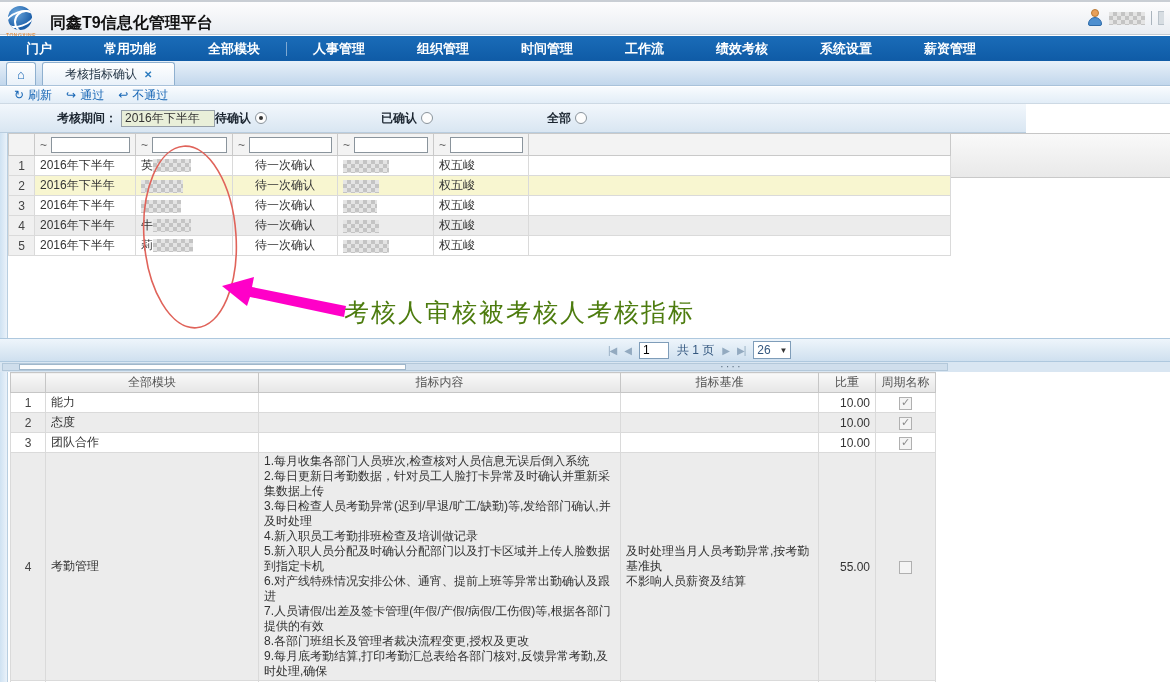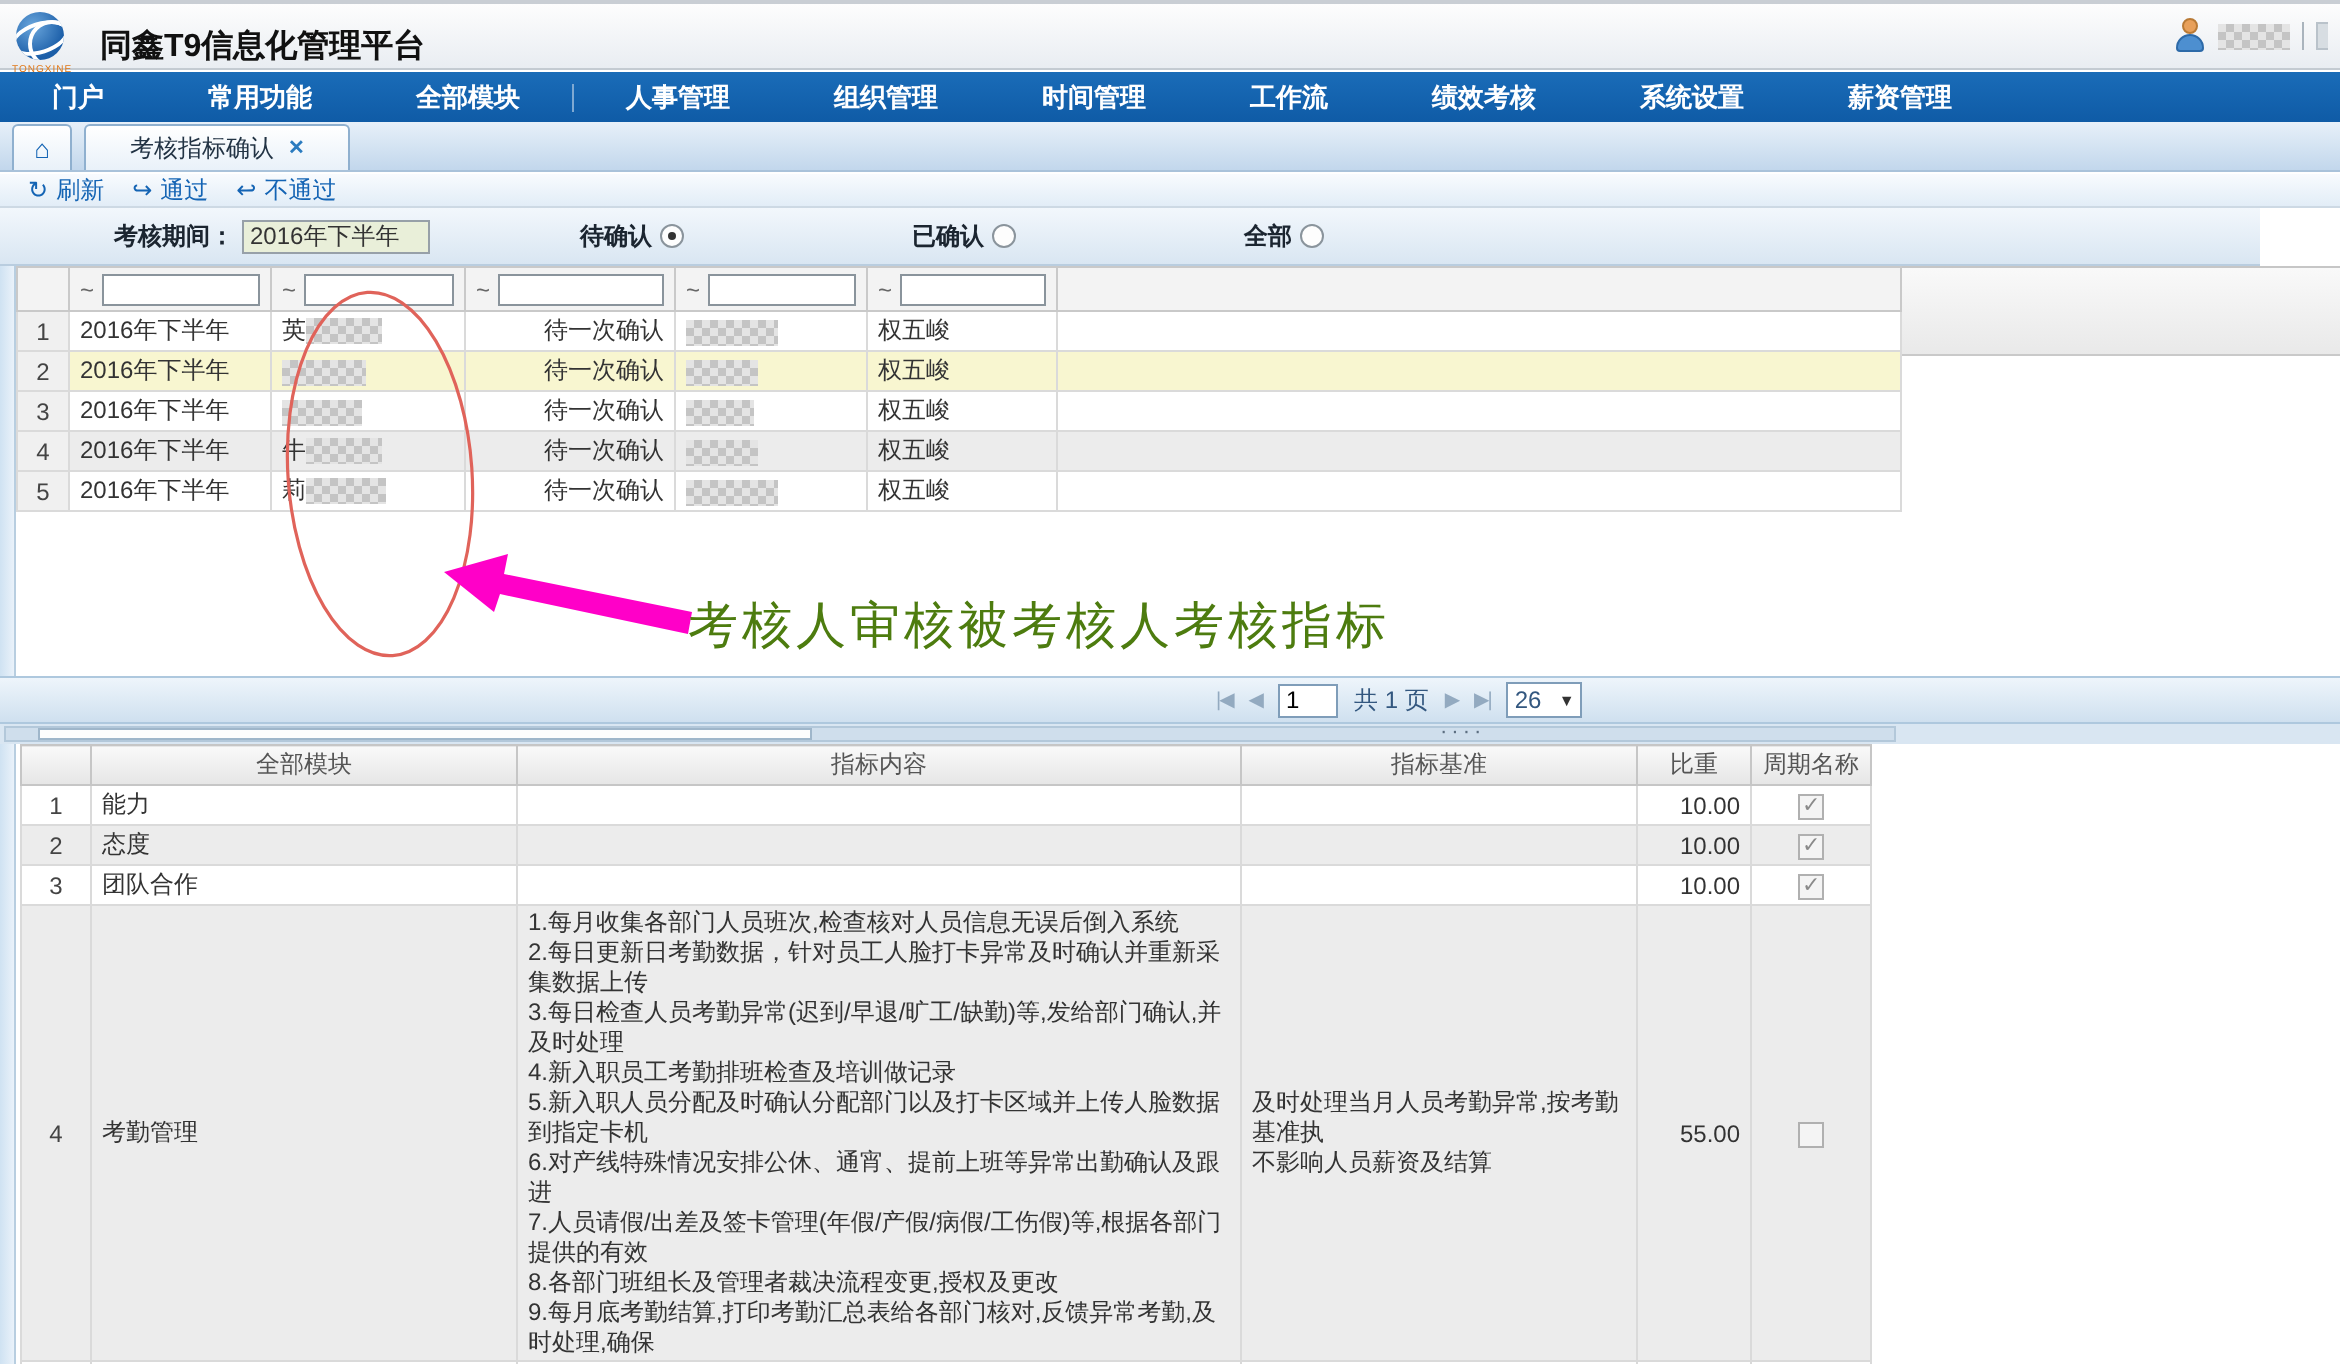--- a/index.html
+++ b/index.html
@@ -45,51 +45,51 @@
   .tab-close { color:#2b7bbf; font-size:10px; font-weight:bold; cursor:pointer; }
 
   
   .toolbar { position:absolute; left:0; top:87px; width:1170px; height:17px;
     background:linear-gradient(#f8fbfe,#e2edf7); border-bottom:1px solid #cdd9e4;
     display:flex; align-items:center; font-size:12px; color:#1464b4; }
   .tool-btn { display:flex; align-items:center; gap:4px; margin-left:14px; cursor:pointer; }
   .tool-icon { font-size:12px; }
 
   
-  .filterbar { position:absolute; left:0; top:104px; width:1130px; height:29px;
+  .filterbar { position:absolute; left:0; top:104px; width:1026px; height:29px;
     background:linear-gradient(#f2f7fc,#d9e6f2); border-bottom:1px solid #b9cddf;
     display:flex; align-items:center; font-size:12px; color:#1b2530; }
   .period-label { font-weight:bold; margin-left:57px; }
   .period-input { width:94px; height:17px; margin-left:4px; border:1px solid #97a0a8; background:#e9efd9;
     font-size:12px; color:#333; padding:0 3px; font-family:"Liberation Sans",sans-serif; }
   .radio-label { font-weight:bold; }
   .radio { width:12px; height:12px; border-radius:50%; border:1px solid #8a949c; background:#fdfdfd; margin:0 4px; position:relative; }
   .radio.on::after { content:""; position:absolute; left:3px; top:3px; width:4px; height:4px; border-radius:50%; background:#333; }
-  .rl1{ margin-left:75px;} .rl2{ margin-left:110px;} .rl3{ margin-left:110px;}
+  .rl1{ } .rl2{ margin-left:110px;} .rl3{ margin-left:110px;}
 
   
   table { border-collapse:collapse; table-layout:fixed; font-size:12px; color:#333; }
   .grid th { background:linear-gradient(#f9f9f9,#e6e6e6); font-weight:normal; color:#555;
     border:1px solid #c6c6c6; height:22px; text-align:center; overflow:hidden; white-space:nowrap; }
   .grid td { border:1px solid #dadada; overflow:hidden; white-space:nowrap; padding:0 5px; }
   .left-strip { position:absolute; width:8px; background:linear-gradient(90deg,#cfe2f2,#eaf2fa); border-right:1px solid #b8cee0; }
 
   
   .grid1 { position:absolute; left:8px; top:133px; width:942px; }
   .grid1 td { height:20px; }
   .grid1 .num { text-align:center; color:#444; background:#f0f0f0; }
   .grid1 tr.filter-row td { background:#f3f3f3; height:22px; border-color:#c9c9c9; }
   .filter-cell { display:flex; align-items:center; gap:4px; }
   .tilde { color:#666; }
   .col-filter-input { height:16px; border:1px solid #8a949c; background:#fff; flex:1; min-width:0; }
   .grid1 tr.row-odd td { background:#fff; }
   .grid1 tr.row-even td { background:#ececec; }
   .grid1 tr.row-selected td { background:#f8f6d0; }
   .grid1 tr.row-odd td.num, .grid1 tr.row-even td.num, .grid1 tr.row-selected td.num { background:#f0f0f0; }
-  .status-cell { text-align:right; }
+  .status-cell { text-align:center; }
   .grid1-filler { position:absolute; left:950px; top:133px; width:220px; height:45px;
     background:linear-gradient(#f9f9f9,#e9e9e9); border-top:1px solid #c6c6c6; border-bottom:1px solid #c9c9c9; }
 
   
   .pagerbar { position:absolute; left:0; top:338px; width:1170px; height:24px;
     background:linear-gradient(#eef5fb,#cfe0ef); border-top:1px solid #aec8de; border-bottom:1px solid #aec8de;
     display:flex; align-items:center; font-size:12px; color:#33577f; }
   .pager-cluster { display:flex; align-items:center; gap:8px; margin-left:608px; }
   .pager-arrow { color:#93aac0; font-size:10px; letter-spacing:-1px; cursor:pointer; }
   .page-input { width:30px; height:17px; border:1px solid #7f9db9; font-size:12px; padding:0 3px; font-family:"Liberation Sans",sans-serif; }

